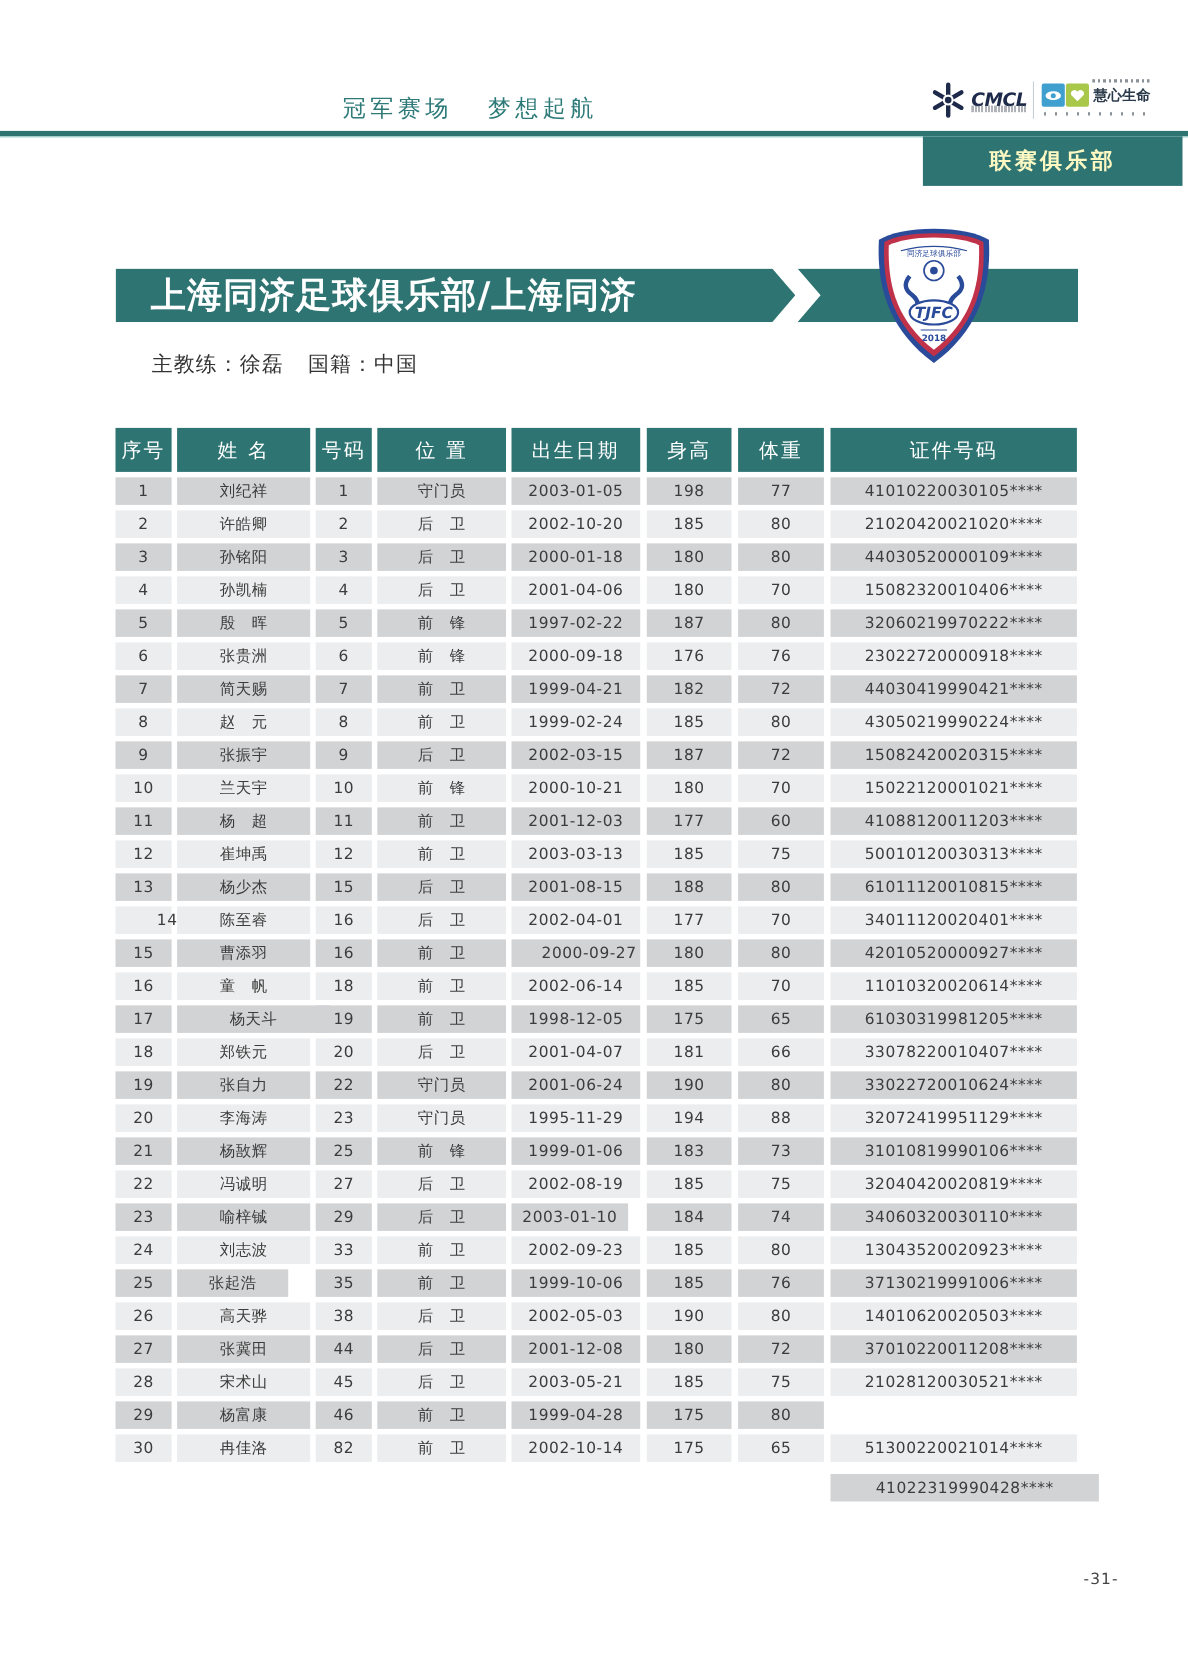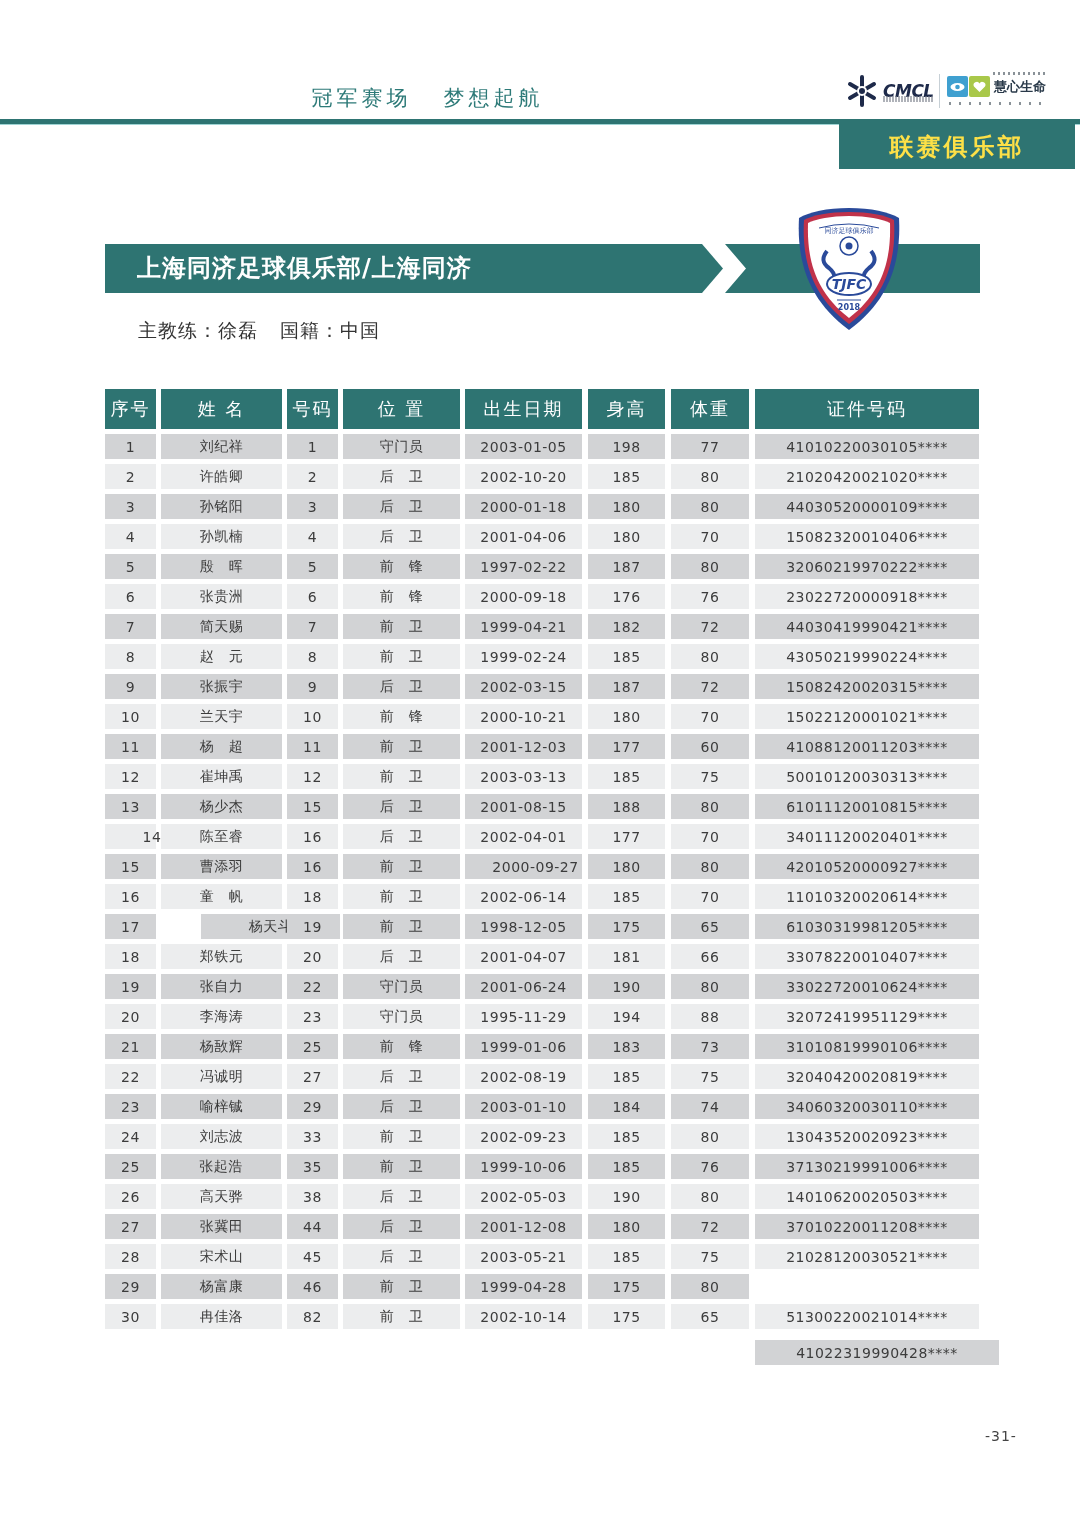--- a/index.html
+++ b/index.html
@@ -26,31 +26,31 @@
   .hx-heart { background:#a9c84a; margin-left:1px; }
   .hx-text { font-weight:bold; font-size:13px; color:#2a3a4a; margin-left:4px; }
   .hx-sub { position:absolute; left:104px; top:30px; width:96px; height:3px;
     background:repeating-linear-gradient(90deg,#8a9298 0 2px,transparent 2px 10px); }
   .hx-top { position:absolute; left:148px; top:0px; width:52px; height:3px;
     background:repeating-linear-gradient(90deg,#8a9298 0 2px,transparent 2px 5px); }
   .top-rule { position:absolute; left:0; top:119px; width:1080px; height:5px; background:#2e7472; }
   .top-rule-light { position:absolute; left:0; top:124px; width:1080px; height:1px; background:#9fd4d4; }
   .section-tab {
     position:absolute; left:839px; top:124px; width:236px; height:45px;
-    background:#2e7472; color:#fde047; font-size:24px; letter-spacing:3px;
+    background:#2e7472; color:#fef9c3; font-size:20px; letter-spacing:3px;
     display:flex; align-items:center; justify-content:center; font-weight:bold;
   }
   .club-banner { position:absolute; left:105px; top:244px; width:875px; height:49px; }
   .banner-main {
     position:absolute; left:0; top:0; width:618px; height:49px; background:#2e7472;
     clip-path:polygon(0 0, 597px 0, 618px 24.5px, 597px 49px, 0 49px);
   }
   .banner-title {
     position:absolute; left:32px; top:0; height:49px; line-height:49px;
-    color:#fff; font-size:24px; font-weight:bold; letter-spacing:1px;
+    color:#fff; font-size:32px; font-weight:bold; letter-spacing:1px;
   }
   .banner-tail {
     position:absolute; left:620px; top:0; width:255px; height:49px; background:#2e7472;
     clip-path:polygon(0 0, 100% 0, 100% 100%, 0 100%, 21px 24.5px);
   }
   .crest { position:absolute; left:797px; top:206px; width:104px; height:126px; }
   .coach-line { position:absolute; left:138px; top:318px; font-size:19px; color:#333; letter-spacing:1px; }
   .coach-line .gap { display:inline-block; width:22px; }
   .roster { position:absolute; left:0; top:0; }
   .hcell, .cell {
@@ -298,21 +298,21 @@
       <div class="cell" style="left: 161px; width: 121px; top: 884px;">童　帆</div>
       <div class="cell" style="left: 287px; width: 51px; top: 884px;">18</div>
       <div class="cell" style="left: 343px; width: 117px; top: 884px;">前　卫</div>
       <div class="cell" style="left: 465px; width: 117px; top: 884px;">2002-06-14</div>
       <div class="cell" style="left: 588px; width: 77px; top: 884px;">185</div>
       <div class="cell" style="left: 671px; width: 78px; top: 884px;">70</div>
       <div class="cell" style="left: 755px; width: 224px; top: 884px;">11010320020614****</div>
     </div>
     <div class="row-dark">
       <div class="cell" style="left: 105px; width: 51px; top: 914px;">17</div>
-      <div class="cell" style="left: 161px; width: 139px; top: 914px; margin-left: 40px;">杨天斗</div>
+      <div class="cell" style="left: 161px; width: 139px; top: 914px;">杨天斗</div>
       <div class="cell" style="left: 287px; width: 51px; top: 914px;">19</div>
       <div class="cell" style="left: 343px; width: 117px; top: 914px;">前　卫</div>
       <div class="cell" style="left: 465px; width: 117px; top: 914px;">1998-12-05</div>
       <div class="cell" style="left: 588px; width: 77px; top: 914px;">175</div>
       <div class="cell" style="left: 671px; width: 78px; top: 914px;">65</div>
       <div class="cell" style="left: 755px; width: 224px; top: 914px;">61030319981205****</div>
     </div>
     <div class="row-light">
       <div class="cell" style="left: 105px; width: 51px; top: 944px;">18</div>
       <div class="cell" style="left: 161px; width: 121px; top: 944px;">郑铁元</div>
@@ -361,38 +361,38 @@
       <div class="cell" style="left: 465px; width: 117px; top: 1064px;">2002-08-19</div>
       <div class="cell" style="left: 588px; width: 77px; top: 1064px;">185</div>
       <div class="cell" style="left: 671px; width: 78px; top: 1064px;">75</div>
       <div class="cell" style="left: 755px; width: 224px; top: 1064px;">32040420020819****</div>
     </div>
     <div class="row-dark">
       <div class="cell" style="left: 105px; width: 51px; top: 1094px;">23</div>
       <div class="cell" style="left: 161px; width: 121px; top: 1094px;">喻梓铖</div>
       <div class="cell" style="left: 287px; width: 51px; top: 1094px;">29</div>
       <div class="cell" style="left: 343px; width: 117px; top: 1094px;">后　卫</div>
-      <div class="cell" style="left: 465px; width: 117px; top: 1094px;">2003-01-10</div>
+      <div class="cell" style="left: 465px; width: 106px; top: 1094px;">2003-01-10</div>
       <div class="cell" style="left: 588px; width: 77px; top: 1094px;">184</div>
       <div class="cell" style="left: 671px; width: 78px; top: 1094px;">74</div>
       <div class="cell" style="left: 755px; width: 224px; top: 1094px;">34060320030110****</div>
     </div>
     <div class="row-light">
       <div class="cell" style="left: 105px; width: 51px; top: 1124px;">24</div>
       <div class="cell" style="left: 161px; width: 121px; top: 1124px;">刘志波</div>
       <div class="cell" style="left: 287px; width: 51px; top: 1124px;">33</div>
       <div class="cell" style="left: 343px; width: 117px; top: 1124px;">前　卫</div>
       <div class="cell" style="left: 465px; width: 117px; top: 1124px;">2002-09-23</div>
       <div class="cell" style="left: 588px; width: 77px; top: 1124px;">185</div>
       <div class="cell" style="left: 671px; width: 78px; top: 1124px;">80</div>
       <div class="cell" style="left: 755px; width: 224px; top: 1124px;">13043520020923****</div>
     </div>
     <div class="row-dark">
       <div class="cell" style="left: 105px; width: 51px; top: 1154px;">25</div>
-      <div class="cell" style="left: 161px; width: 120px; top: 1154px;">张起浩</div>
+      <div class="cell" style="left: 161px; width: 101px; top: 1154px;">张起浩</div>
       <div class="cell" style="left: 287px; width: 51px; top: 1154px;">35</div>
       <div class="cell" style="left: 343px; width: 117px; top: 1154px;">前　卫</div>
       <div class="cell" style="left: 465px; width: 117px; top: 1154px;">1999-10-06</div>
       <div class="cell" style="left: 588px; width: 77px; top: 1154px;">185</div>
       <div class="cell" style="left: 671px; width: 78px; top: 1154px;">76</div>
       <div class="cell" style="left: 755px; width: 224px; top: 1154px;">37130219991006****</div>
     </div>
     <div class="row-light">
       <div class="cell" style="left: 105px; width: 51px; top: 1184px;">26</div>
       <div class="cell" style="left: 161px; width: 121px; top: 1184px;">高天骅</div>

